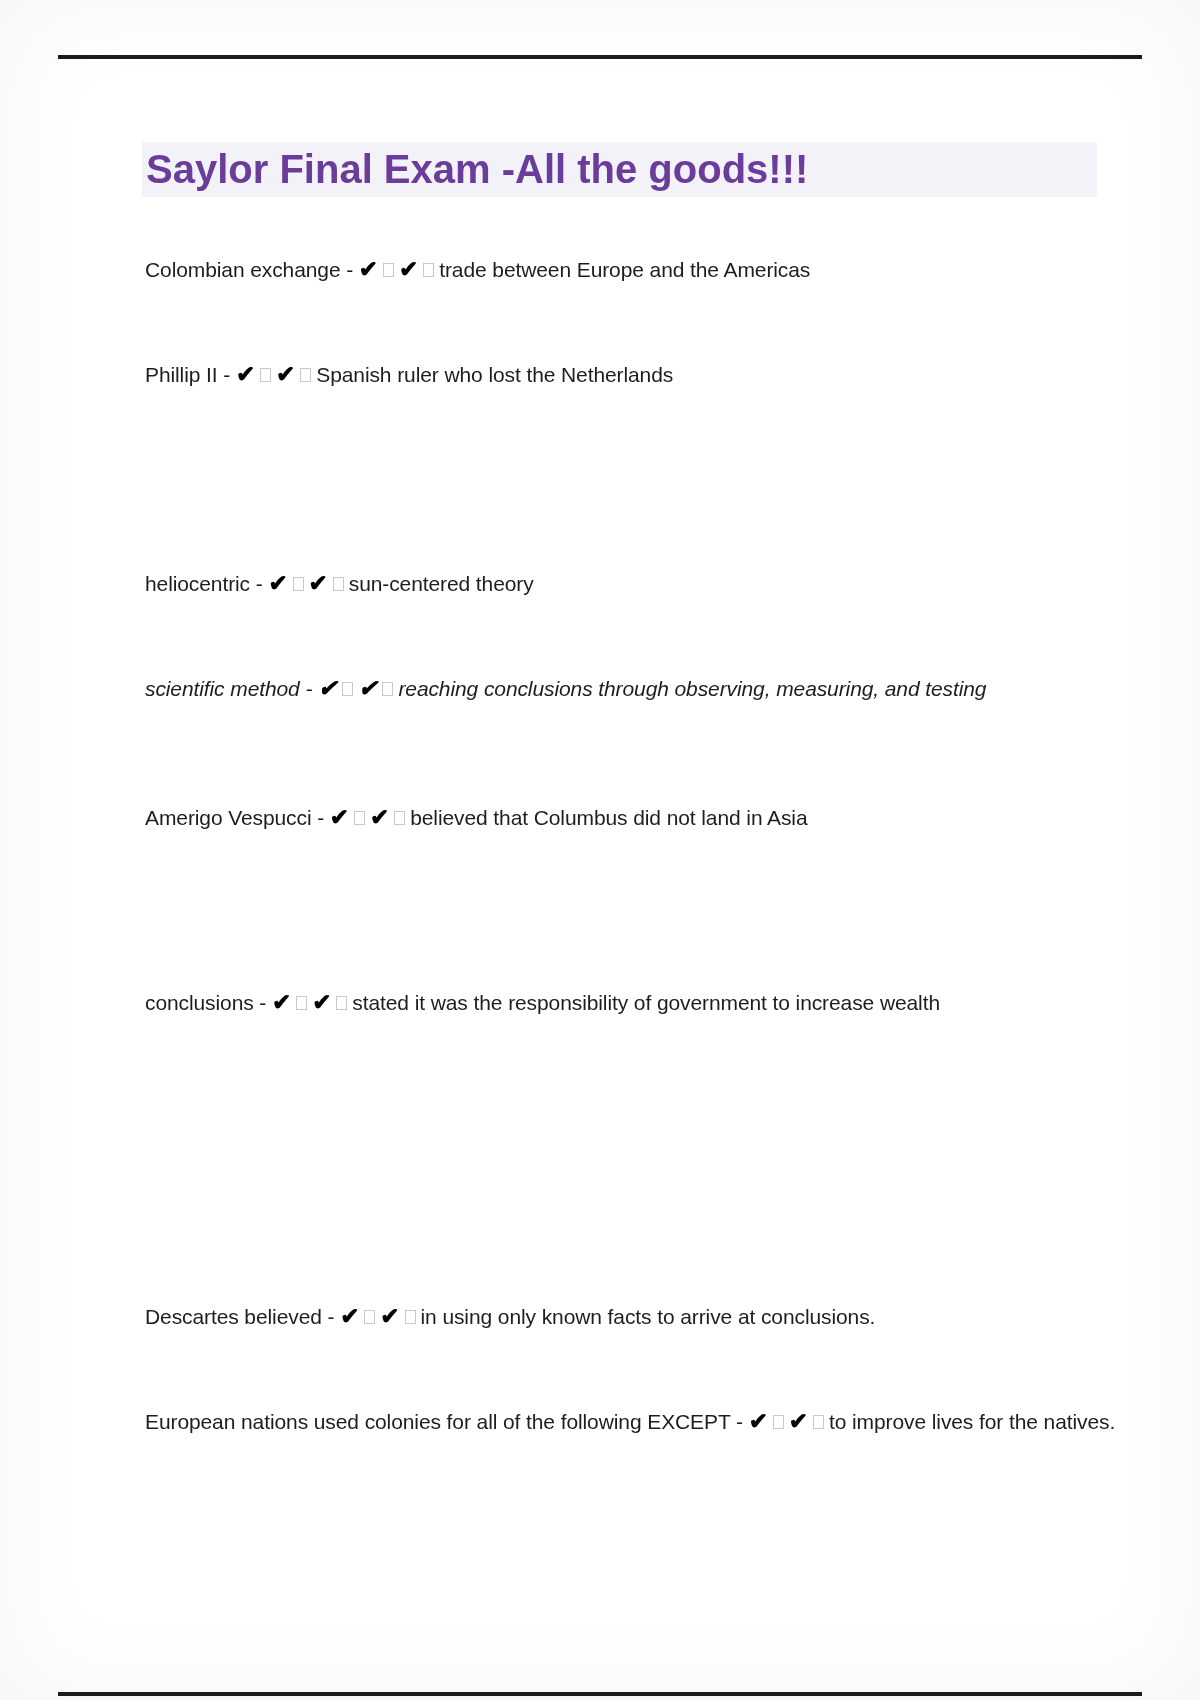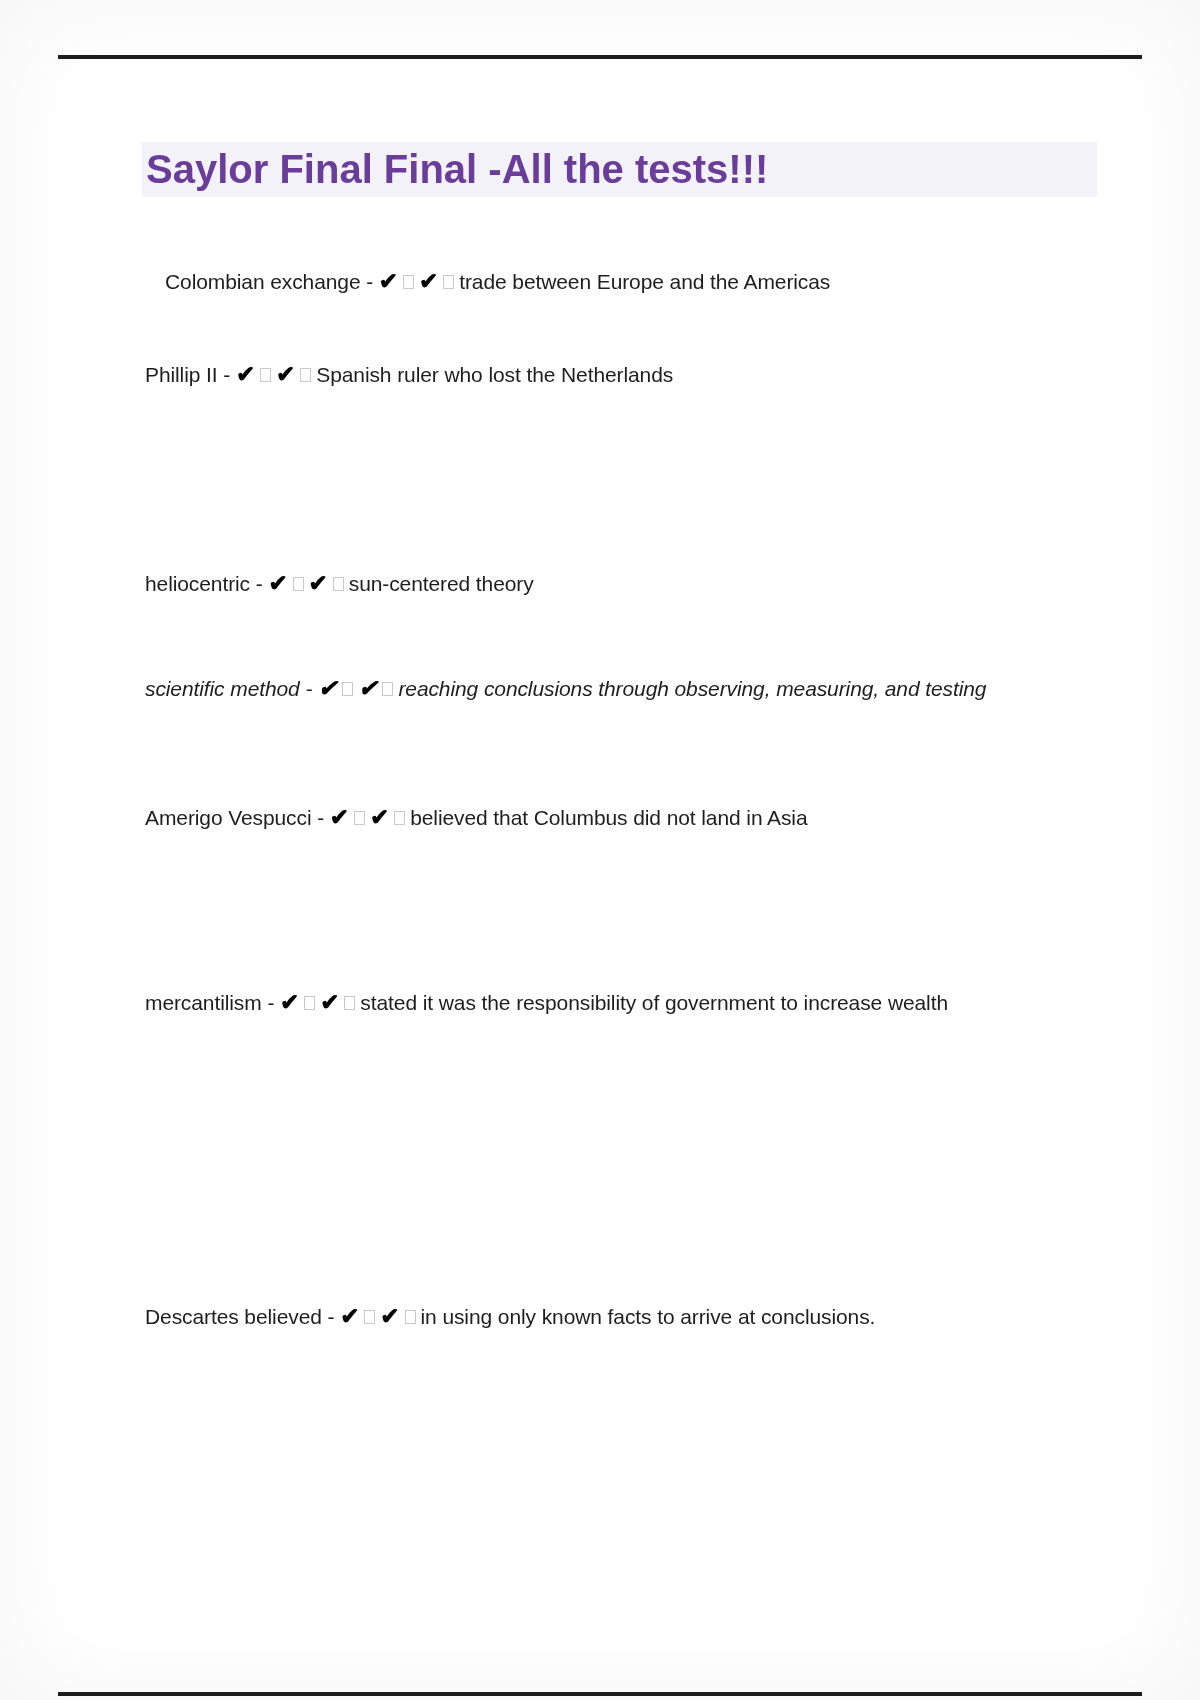--- a/index.html
+++ b/index.html
@@ -72,24 +72,25 @@
     margin: 0 5px 0 0;
     vertical-align: 0px;
     background: transparent;
   }
 </style>
 </head>
 <body>
 
 <div class="page" style="--title-color: #6a3d9a; --title-bg: #f3f2f8; --body-color: #1e1e1e; --rule-color: #1c1c1c; --check-color: #000000; --box-border: #c9c9c9;">
   <div class="rule top"></div>
-  <h1 class="title">Saylor Final Final -All the tests!!!</h1>
+  <h1 class="title">Saylor Final Exam -All the goods!!!</h1>
   <div class="entries">
-      <div class="entry" style="top: 268px; margin-left: 20px;"><span>Colombian exchange - </span><span class="chk">✔</span><span class="tofu"></span><span class="chk">✔</span><span class="tofu"></span><span>trade between Europe and the Americas</span></div>
+      <div class="entry" style="top: 256px;"><span>Colombian exchange - </span><span class="chk">✔</span><span class="tofu"></span><span class="chk">✔</span><span class="tofu"></span><span>trade between Europe and the Americas</span></div>
       <div class="entry" style="top: 361px;"><span>Phillip II - </span><span class="chk">✔</span><span class="tofu"></span><span class="chk">✔</span><span class="tofu"></span><span>Spanish ruler who lost the Netherlands</span></div>
       <div class="entry" style="top: 570px;"><span>heliocentric - </span><span class="chk">✔</span><span class="tofu"></span><span class="chk">✔</span><span class="tofu"></span><span>sun-centered theory</span></div>
       <div class="entry" style="top: 675px; font-style: italic;"><span>scientific method - </span><span class="chk">✔</span><span class="tofu"></span><span class="chk">✔</span><span class="tofu"></span><span>reaching conclusions through observing, measuring, and testing</span></div>
       <div class="entry" style="top: 804px;"><span>Amerigo Vespucci - </span><span class="chk">✔</span><span class="tofu"></span><span class="chk">✔</span><span class="tofu"></span><span>believed that Columbus did not land in Asia</span></div>
-      <div class="entry" style="top: 989px;"><span>mercantilism - </span><span class="chk">✔</span><span class="tofu"></span><span class="chk">✔</span><span class="tofu"></span><span>stated it was the responsibility of government to increase wealth</span></div>
+      <div class="entry" style="top: 989px;"><span>conclusions - </span><span class="chk">✔</span><span class="tofu"></span><span class="chk">✔</span><span class="tofu"></span><span>stated it was the responsibility of government to increase wealth</span></div>
       <div class="entry" style="top: 1303px;"><span>Descartes believed - </span><span class="chk">✔</span><span class="tofu"></span><span class="chk">✔</span><span class="tofu"></span><span>in using only known facts to arrive at conclusions.</span></div>
+      <div class="entry" style="top: 1408px;"><span>European nations used colonies for all of the following EXCEPT - </span><span class="chk">✔</span><span class="tofu"></span><span class="chk">✔</span><span class="tofu"></span><span>to improve lives for the natives.</span></div>
     </div>
   <div class="rule bottom"></div>
 </div>
 
 </body></html>

